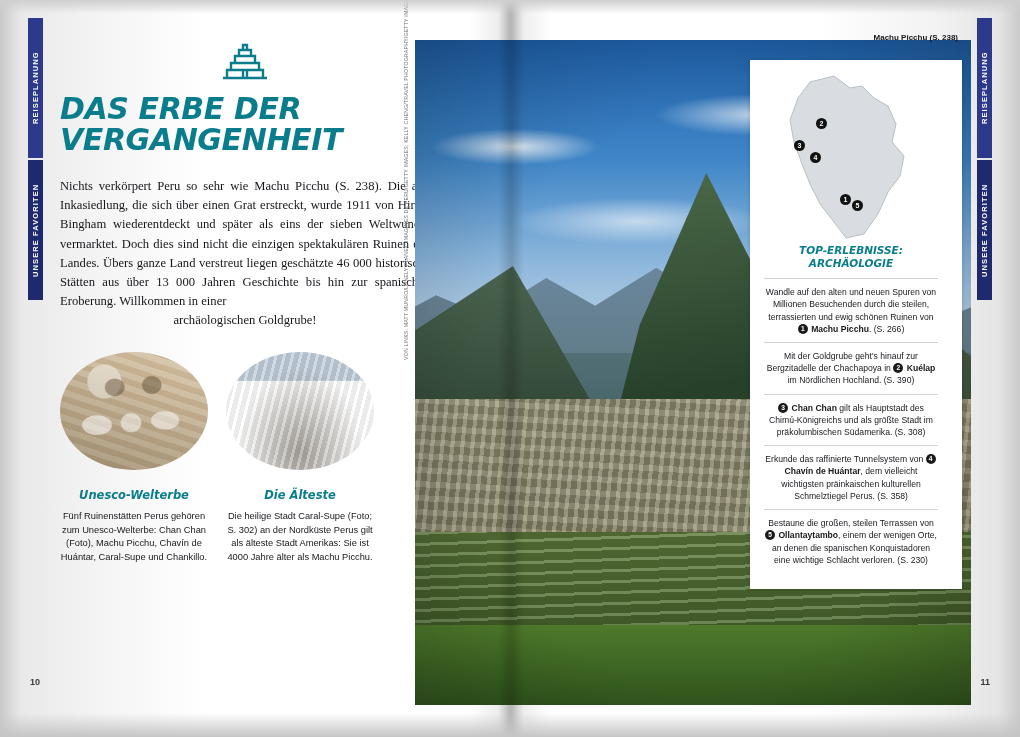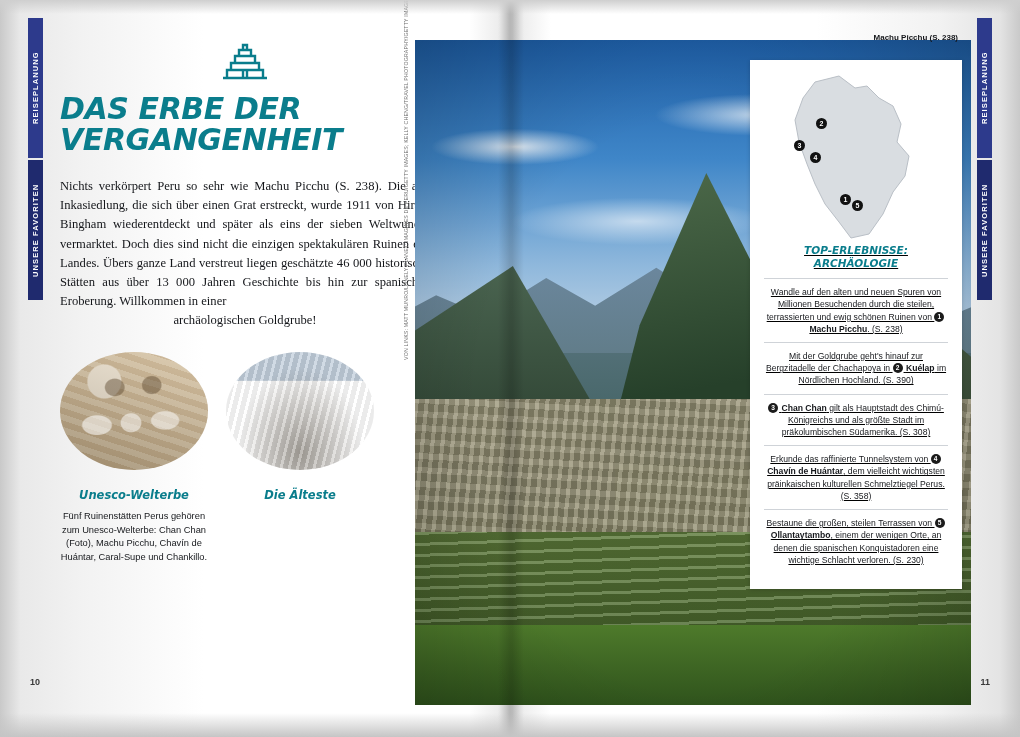--- a/index.html
+++ b/index.html
@@ -275,23 +275,22 @@
     color: #14161a;
   }
 
   
   .infobox {
     position: absolute;
     right: 58px;
     top: 60px;
     width: 212px;
     background: #ffffff;
-    padding: 12px 14px 16px 14px;
+    padding: 12px 24px 16px 14px;
     box-shadow: 0 1px 4px rgba(0,0,0,.18);
-    text-decoration: underline;
   }
   .map-wrap {
     width: 100%; height: 170px;
     position: relative;
     display: flex; justify-content: center; align-items: center;
   }
   .box-title {
     color: #0a7d8c;
     font-size: 10.5px;
     font-weight: 800;
@@ -383,20 +382,21 @@
         <div class="photo oval photo2"></div>
       </div>
 
       <div class="cols">
         <div class="col">
           <h3>Unesco-Welterbe</h3>
           <p>Fünf Ruinenstätten Perus gehören zum Unesco-Welterbe: Chan Chan (Foto), Machu Picchu, Chavín de Huántar, Caral-Supe und Chankillo.</p>
         </div>
         <div class="col">
           <h3>Die Älteste</h3>
+          <p>Die heilige Stadt Caral-Supe (Foto; S. 302) an der Nordküste Perus gilt als älteste Stadt Amerikas: Sie ist 4000 Jahre älter als Machu Picchu.</p>
         </div>
       </div>
 
 
     </div>
 
     <div class="folio folio-left">10</div>
   </div>
 
   <div class="page-half right-half">
@@ -432,21 +432,21 @@
       <div class="map-dot" style="left:46px; top:80px;">4</div>
       <div class="map-dot" style="left:88px; top:128px;">5</div>
     </div>
 
     <div class="box-title">
       <span>TOP-ERLEBNISSE:</span><br>
       <span>ARCHÄOLOGIE</span>
     </div>
 
     <div class="entry">
-      <span>Wandle auf den alten und neuen Spuren von Millionen Besuchenden durch die steilen, terrassierten und ewig schönen Ruinen von </span><span class="num">1</span> <b>Machu Picchu</b><span>. (S. 238)</span>
+      <span>Wandle auf den alten und neuen Spuren von Millionen Besuchenden durch die steilen, terrassierten und ewig schönen Ruinen von </span><span class="num">1</span> <b>Machu Picchu</b><span>. (S. 266)</span>
     </div>
 
     <div class="entry">
       <span>Mit der Goldgrube geht's hinauf zur Bergzitadelle der Chachapoya in </span><span class="num">2</span> <b>Kuélap</b><span> im Nördlichen Hochland. (S. 390)</span>
     </div>
 
     <div class="entry">
       <span></span><span class="num">3</span> <b>Chan Chan</b><span> gilt als Hauptstadt des Chimú-Königreichs und als größte Stadt im präkolumbischen Südamerika. (S. 308)</span>
     </div>
 

